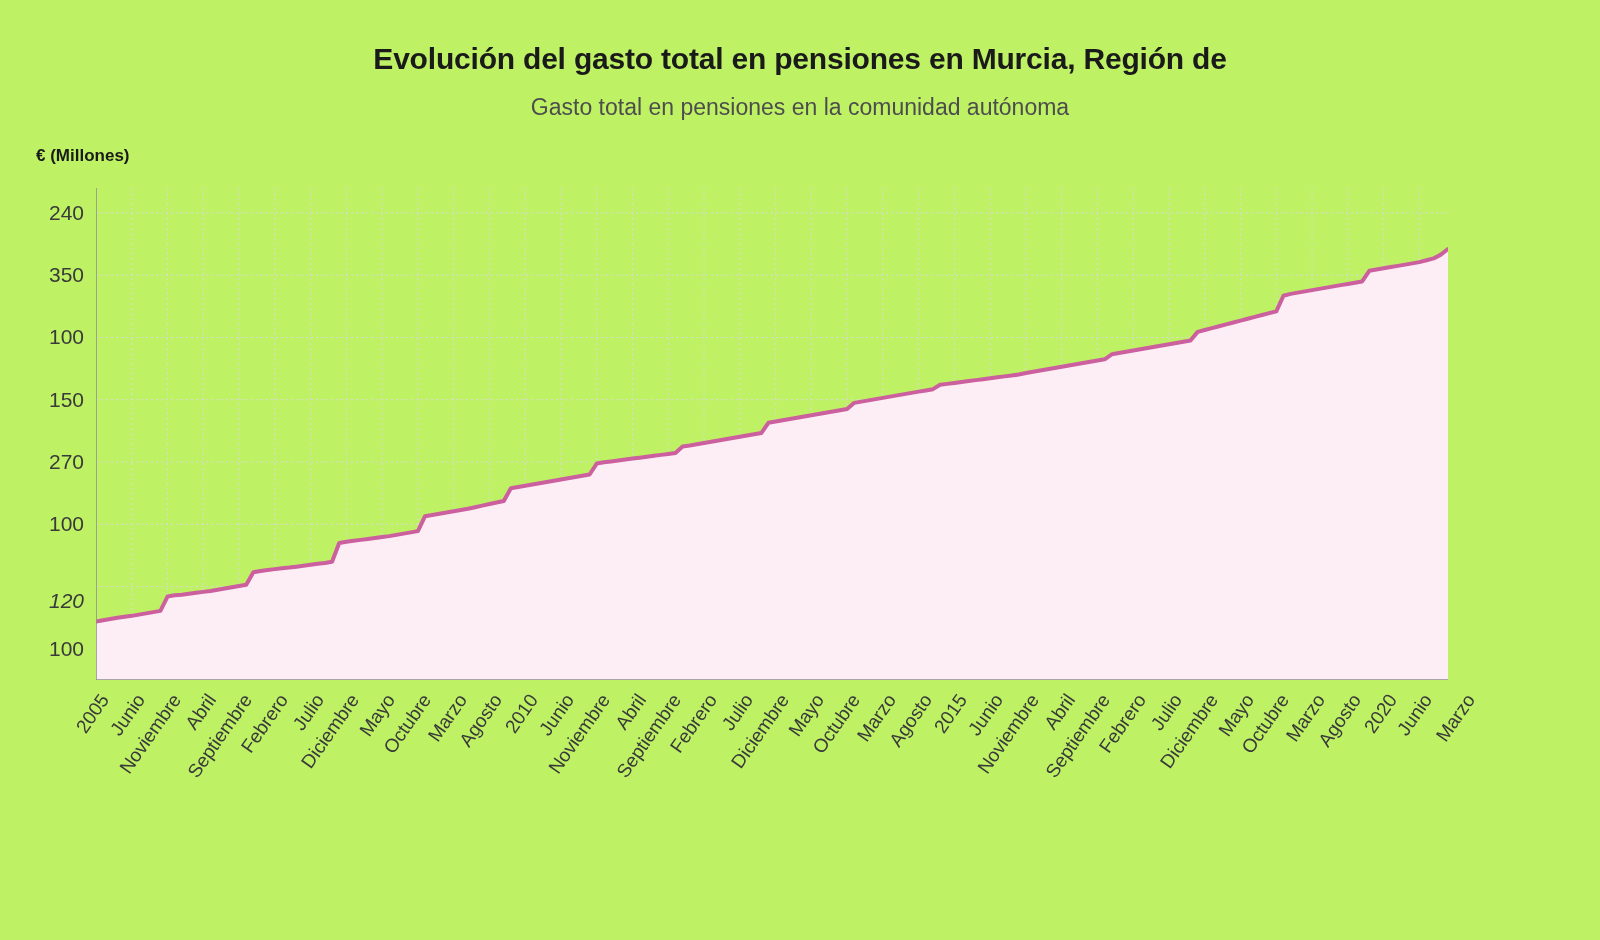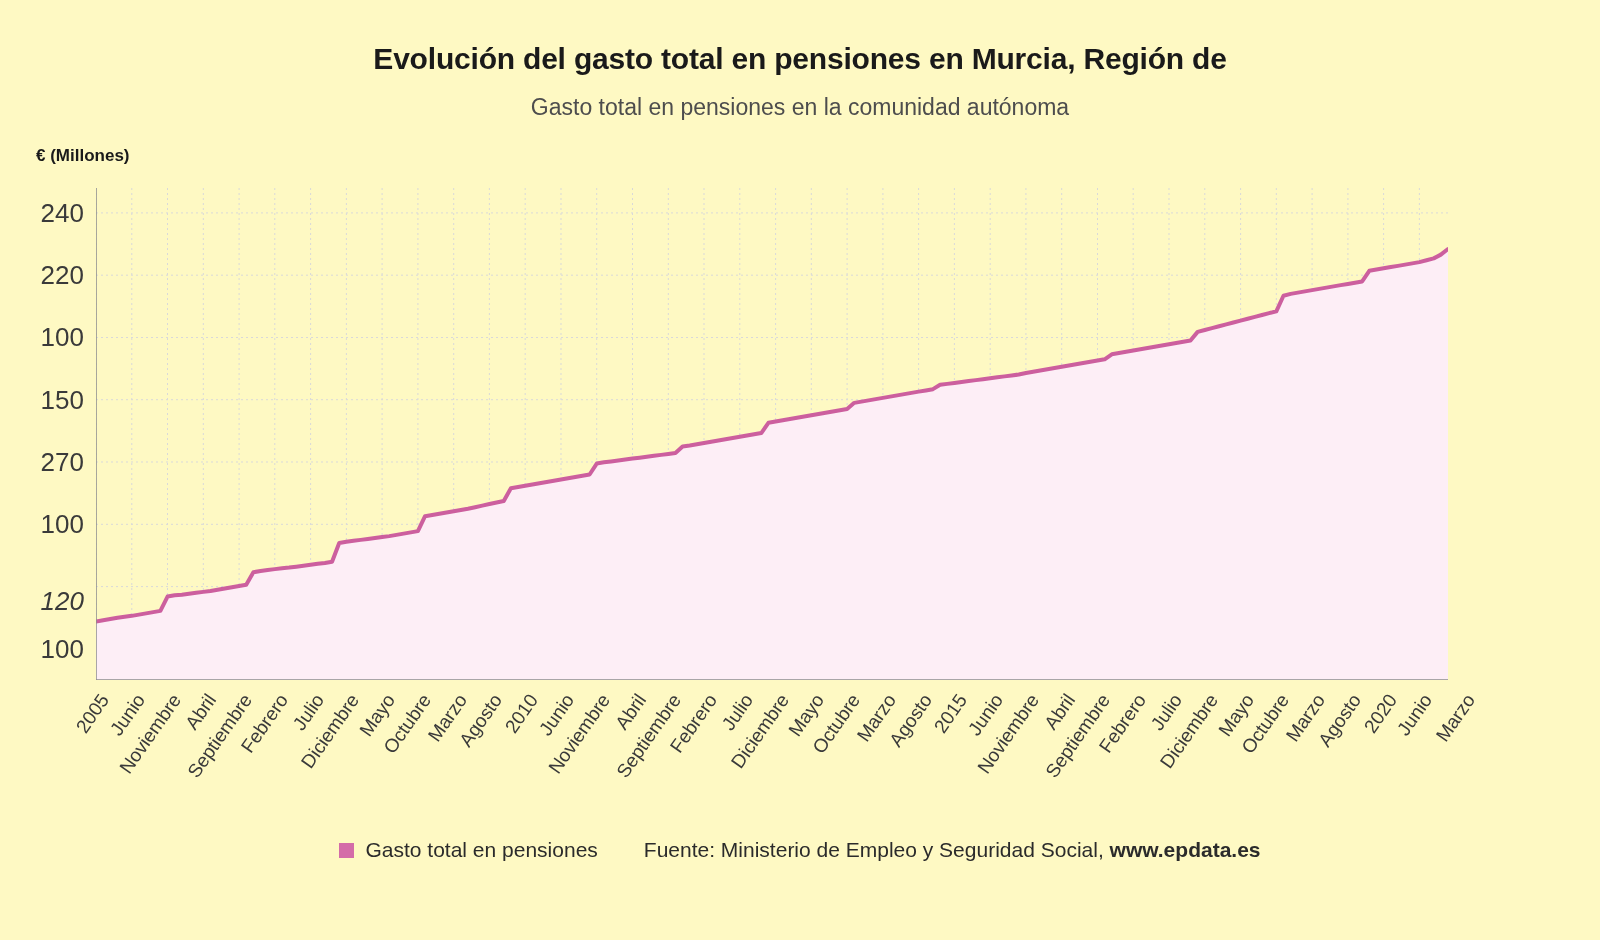--- a/index.html
+++ b/index.html
@@ -11,21 +11,21 @@
     width: 1600px;
     height: 940px;
     font-family: "Liberation Sans", sans-serif;
     color: #333333;
     overflow: hidden;
   }
   .chart-root {
     position: relative;
     width: 1600px;
     height: 940px;
-    background: #fef9c3;
+    background: #bef264;
     box-sizing: border-box;
   }
   .chart-title {
     text-align: center;
     font-size: 30px;
     font-weight: bold;
     color: #1a1a1a;
     margin: 0;
     padding-top: 42px;
     letter-spacing: -0.2px;
@@ -61,21 +61,21 @@
     height: 492px;
   }
   .svg-plot {
     position: absolute;
     left: 0;
     top: 0;
   }
   .ytick {
     position: absolute;
     right: 1516px;
-    font-size: 26px;
+    font-size: 21px;
     color: #3a3a3a;
     text-align: right;
     width: 70px;
     transform: translateY(-50%);
   }
   .xlabels {
     position: absolute;
     left: 96px;
     top: 690px;
     width: 1352px;
@@ -134,21 +134,21 @@
   <div class="y-axis-label">€ (Millones)</div>
 
   <div class="plot-wrap">
     <div id="ytick-host">
         <div class="ytick" style="top: 470.861px;">100</div>
         <div class="ytick" style="top: 423px; font-style: italic;">120</div>
         <div class="ytick" style="top: 346.304px;">100</div>
         <div class="ytick" style="top: 284.025px;">270</div>
         <div class="ytick" style="top: 221.747px;">150</div>
         <div class="ytick" style="top: 159.468px;">100</div>
-        <div class="ytick" style="top: 97.1899px;">220</div>
+        <div class="ytick" style="top: 97.1899px;">350</div>
         <div class="ytick" style="top: 34.9114px;">240</div>
       </div>
     <div class="plot-area">
       <svg class="svg-plot" id="chart-svg" width="1352" height="492" viewBox="0 0 1352 492">
           <line x1="0" y1="460.9" x2="1352" y2="460.9" stroke="#d9d9d9" stroke-width="1" stroke-dasharray="2,3"></line>
           <line x1="0" y1="398.6" x2="1352" y2="398.6" stroke="#d9d9d9" stroke-width="1" stroke-dasharray="2,3"></line>
           <line x1="0" y1="336.3" x2="1352" y2="336.3" stroke="#d9d9d9" stroke-width="1" stroke-dasharray="2,3"></line>
           <line x1="0" y1="274.0" x2="1352" y2="274.0" stroke="#d9d9d9" stroke-width="1" stroke-dasharray="2,3"></line>
           <line x1="0" y1="211.7" x2="1352" y2="211.7" stroke="#d9d9d9" stroke-width="1" stroke-dasharray="2,3"></line>
           <line x1="0" y1="149.5" x2="1352" y2="149.5" stroke="#d9d9d9" stroke-width="1" stroke-dasharray="2,3"></line>
@@ -275,23 +275,14 @@
       <div class="xlabel" style="left: 1108.78px;">Diciembre</div>
       <div class="xlabel" style="left: 1144.55px;">Mayo</div>
       <div class="xlabel" style="left: 1180.32px;">Octubre</div>
       <div class="xlabel" style="left: 1216.08px;">Marzo</div>
       <div class="xlabel" style="left: 1251.85px;">Agosto</div>
       <div class="xlabel" style="left: 1287.62px;">2020</div>
       <div class="xlabel" style="left: 1323.39px;">Junio</div>
       <div class="xlabel" style="left: 1366.31px;">Marzo</div>
     </div>
 
-  <div class="footer">
-    <div class="legend">
-      <span class="legend-swatch"></span>
-      <span class="legend-label">Gasto total en pensiones</span>
-    </div>
-    <div class="source">
-      <span>Fuente: Ministerio de Empleo y Seguridad Social, </span><span class="src-site">www.epdata.es</span>
-    </div>
-  </div>
 
 </div>
 
 </body></html>

